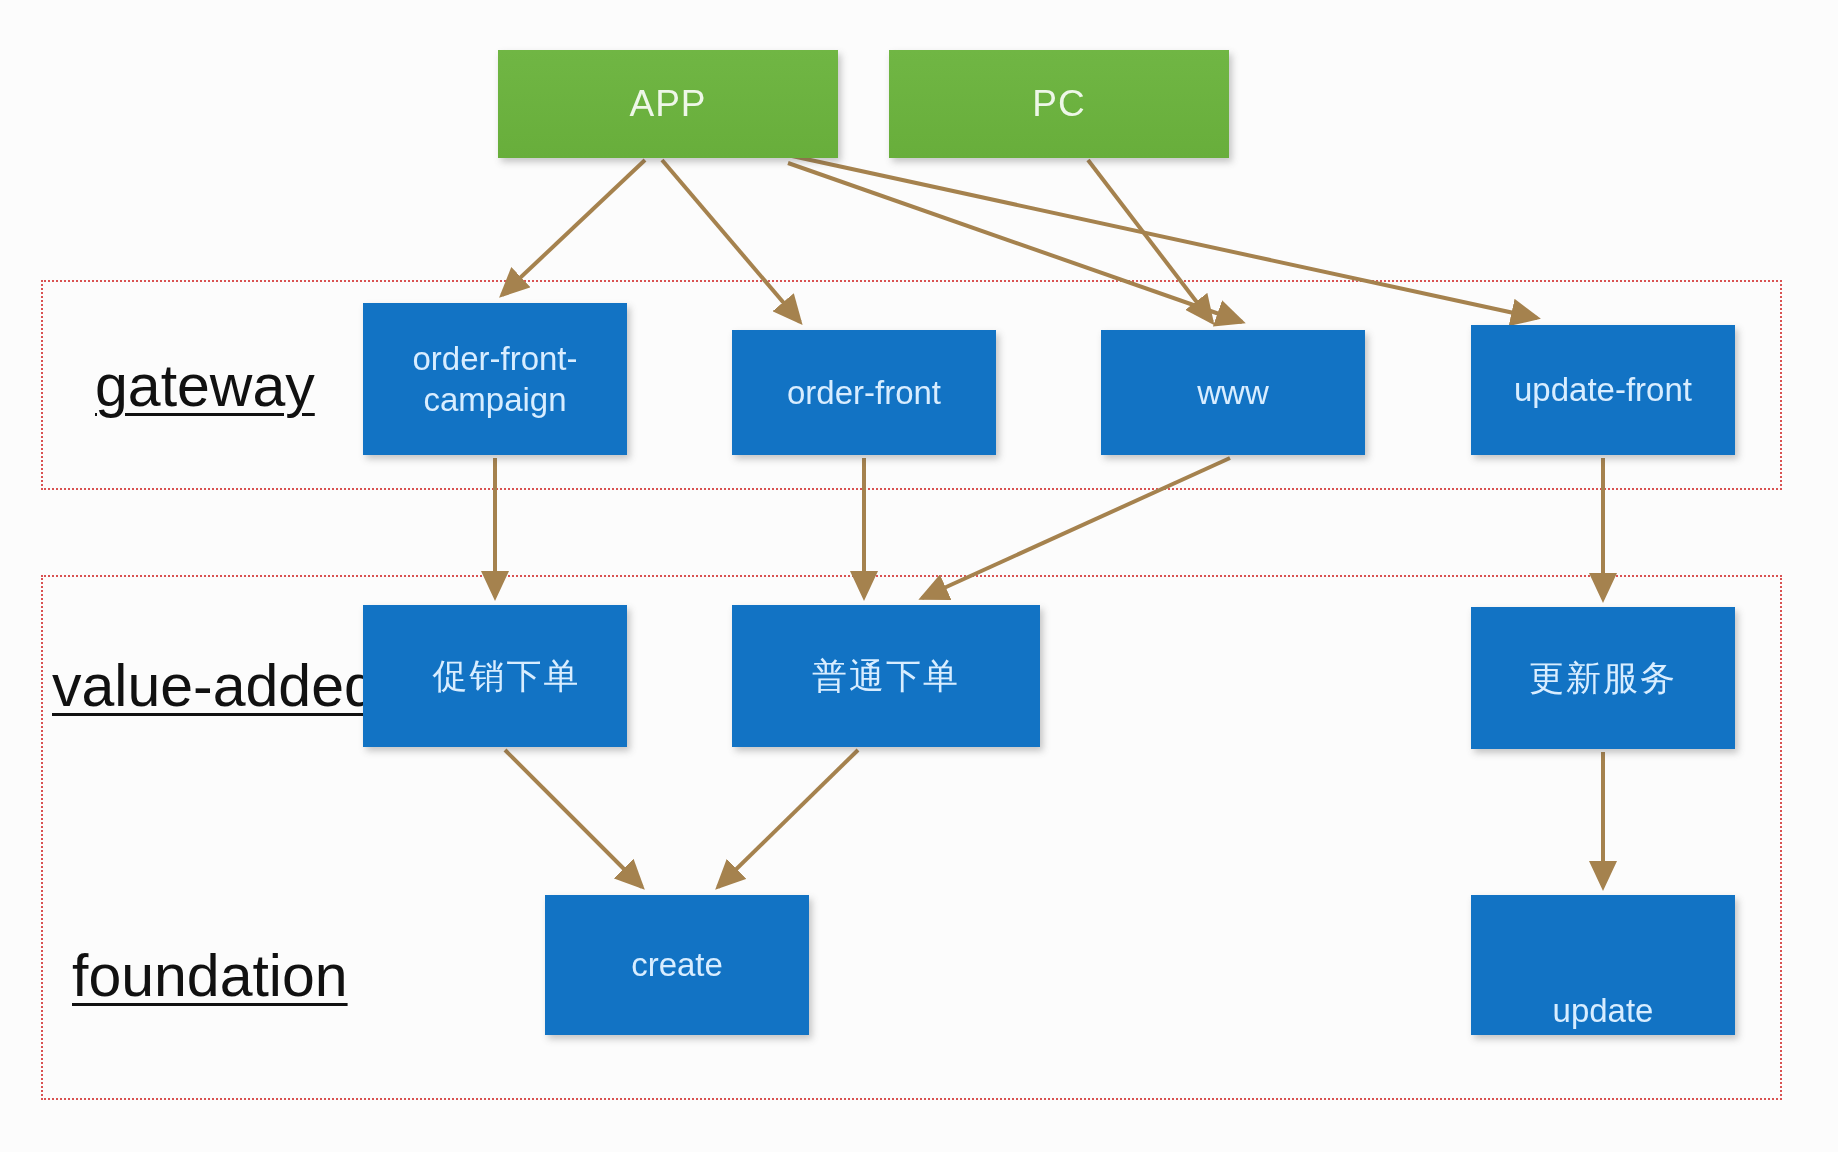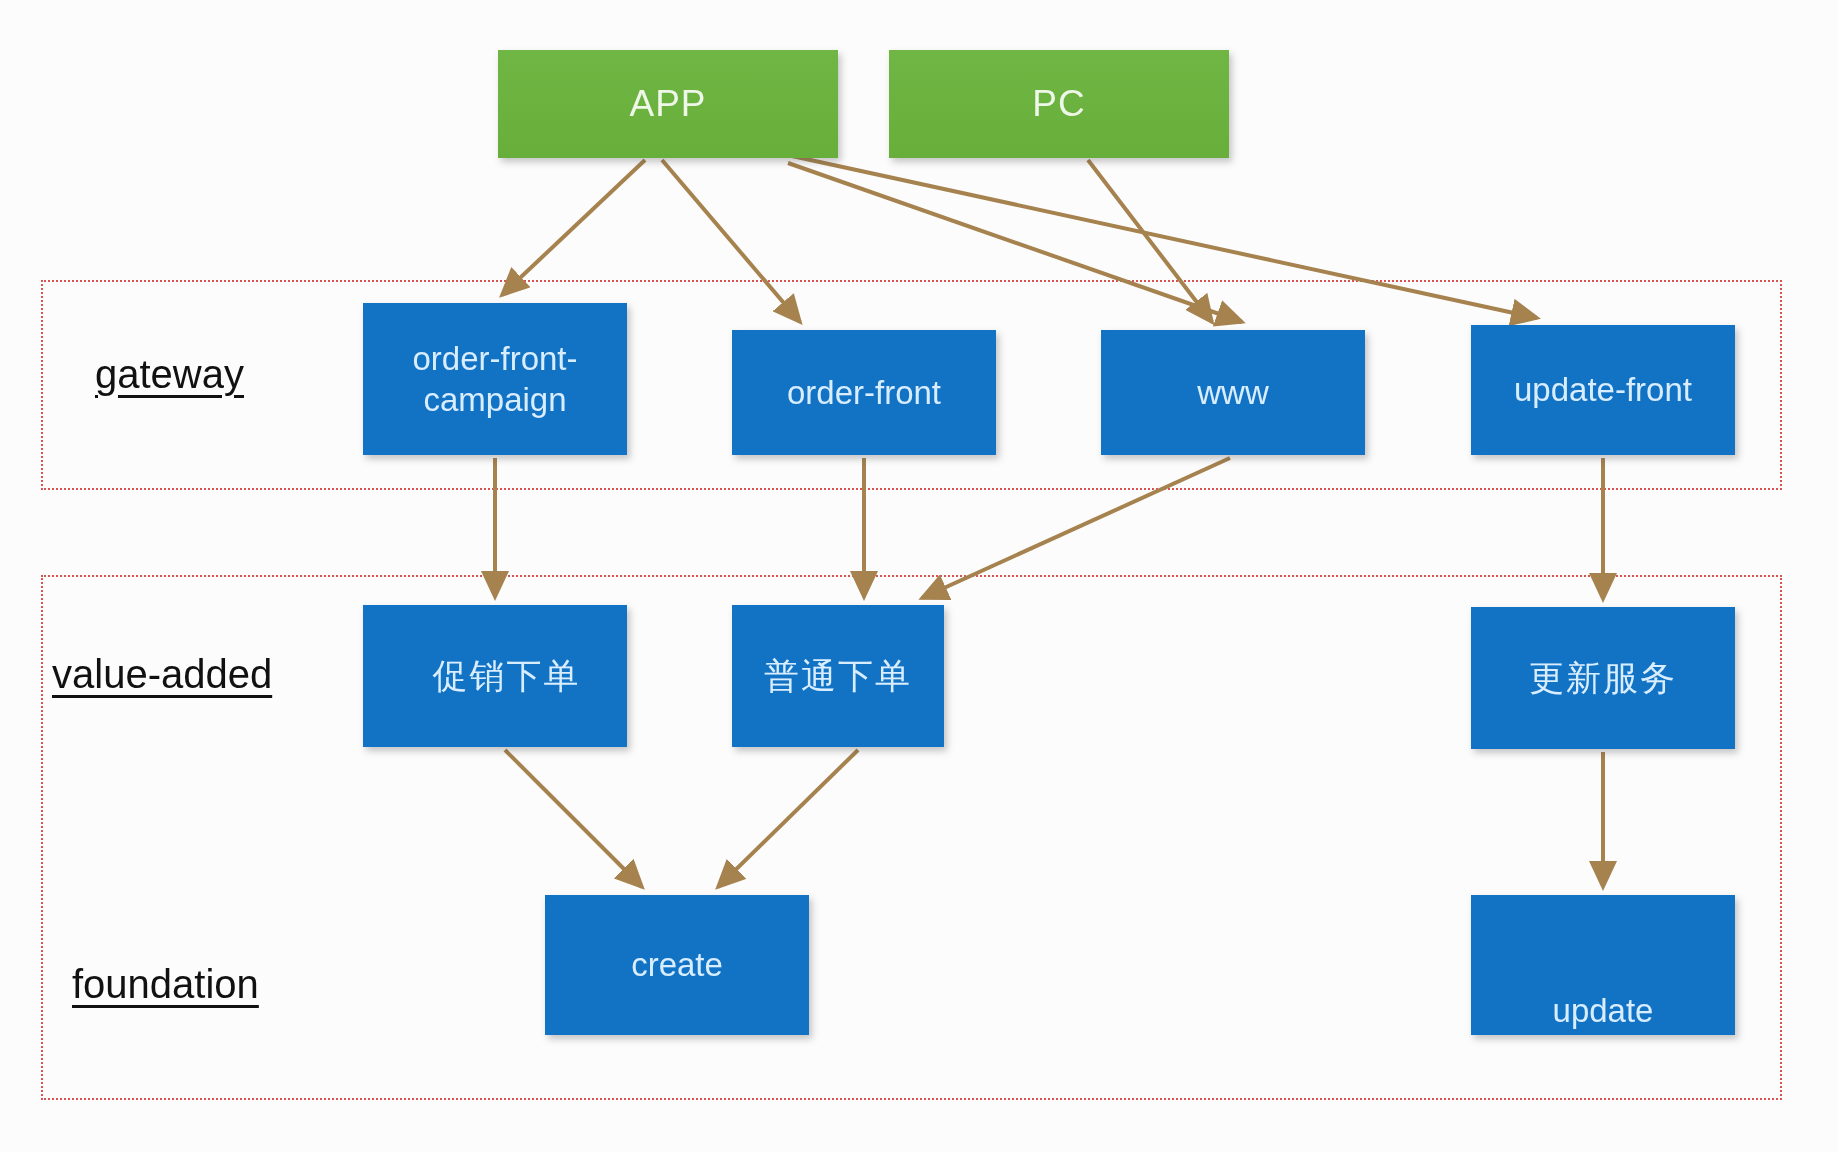--- a/index.html
+++ b/index.html
@@ -19,29 +19,29 @@
   .client{background:linear-gradient(#70b644,#68ae3b);color:#eef7e8;font-size:37px;letter-spacing:1px;text-align:right;}
   .service{background:var(--service-blue);color:#d8edff;font-size:33px;padding:4px 10px;box-sizing:border-box;}
   .service.cn{font-size:35px;letter-spacing:2px;}
   .n-app{left:498px;top:50px;width:340px;height:108px;}
   .n-pc{left:889px;top:50px;width:340px;height:108px;}
   .n-ofc{left:363px;top:303px;width:264px;height:152px;}
   .n-of{left:732px;top:330px;width:264px;height:125px;}
   .n-www{left:1101px;top:330px;width:264px;height:125px;}
   .n-uf{left:1471px;top:325px;width:264px;height:130px;}
   .n-cuxiao{left:363px;top:605px;width:264px;height:142px;padding-left:33px;}
-  .n-putong{left:732px;top:605px;width:212px;height:142px;}
+  .n-putong{left:732px;top:605px;width:308px;height:142px;}
   .n-gengxin{left:1471px;top:607px;width:264px;height:142px;}
   .n-create{left:545px;top:895px;width:264px;height:140px;}
   .n-update{left:1471px;top:895px;width:264px;height:140px;align-items:flex-end;}
-  .section-label{position:absolute;color:var(--label-black);font-size:40px;
+  .section-label{position:absolute;color:var(--label-black);font-size:59px;
         text-decoration:underline;text-decoration-thickness:3px;text-underline-offset:7px;}
   .lbl-gateway{left:95px;top:352px;}
   .lbl-value{left:52px;top:652px;}
-  .lbl-foundation{left:72px;top:942px;margin-top:20px;}
+  .lbl-foundation{left:72px;top:942px;}
   svg.wires{position:absolute;left:0;top:0;width:1838px;height:1152px;pointer-events:none;}
   svg.wires line{stroke:var(--arrow-tan);stroke-width:4;}
 </style>
 </head>
 <body>
 
 <div class="canvas">
 
   <div class="band band-gateway"></div>
   <div class="band band-lower"></div>

